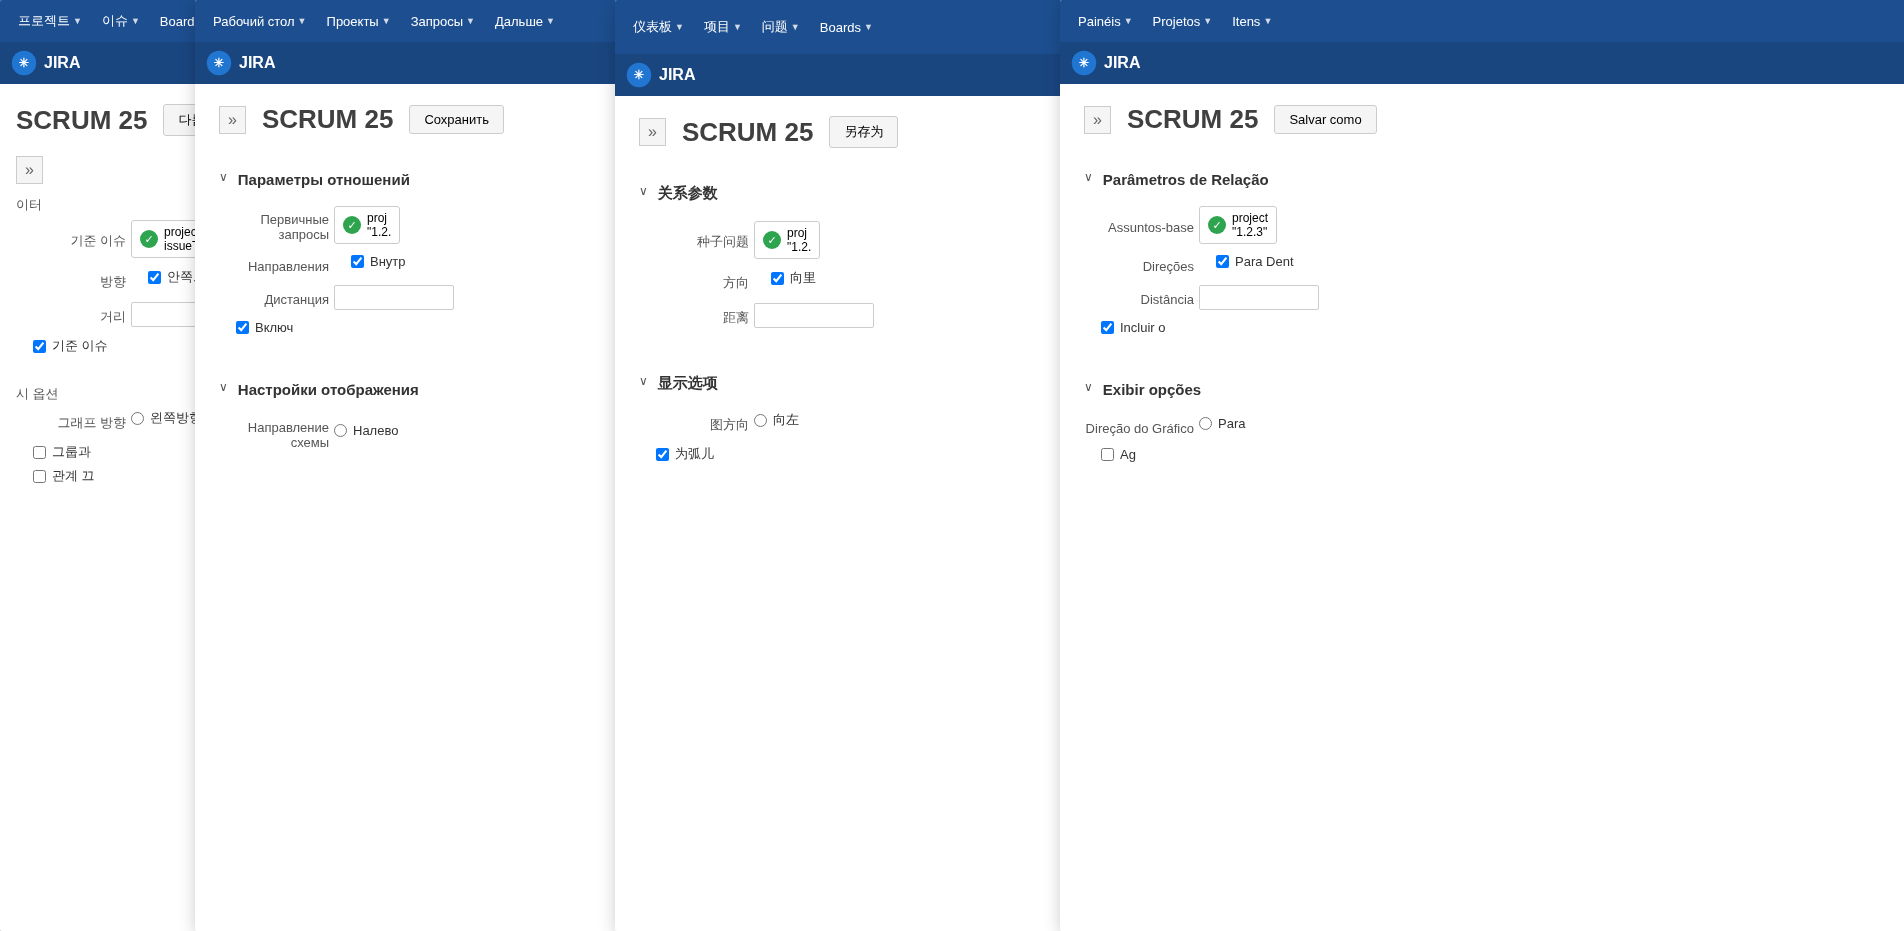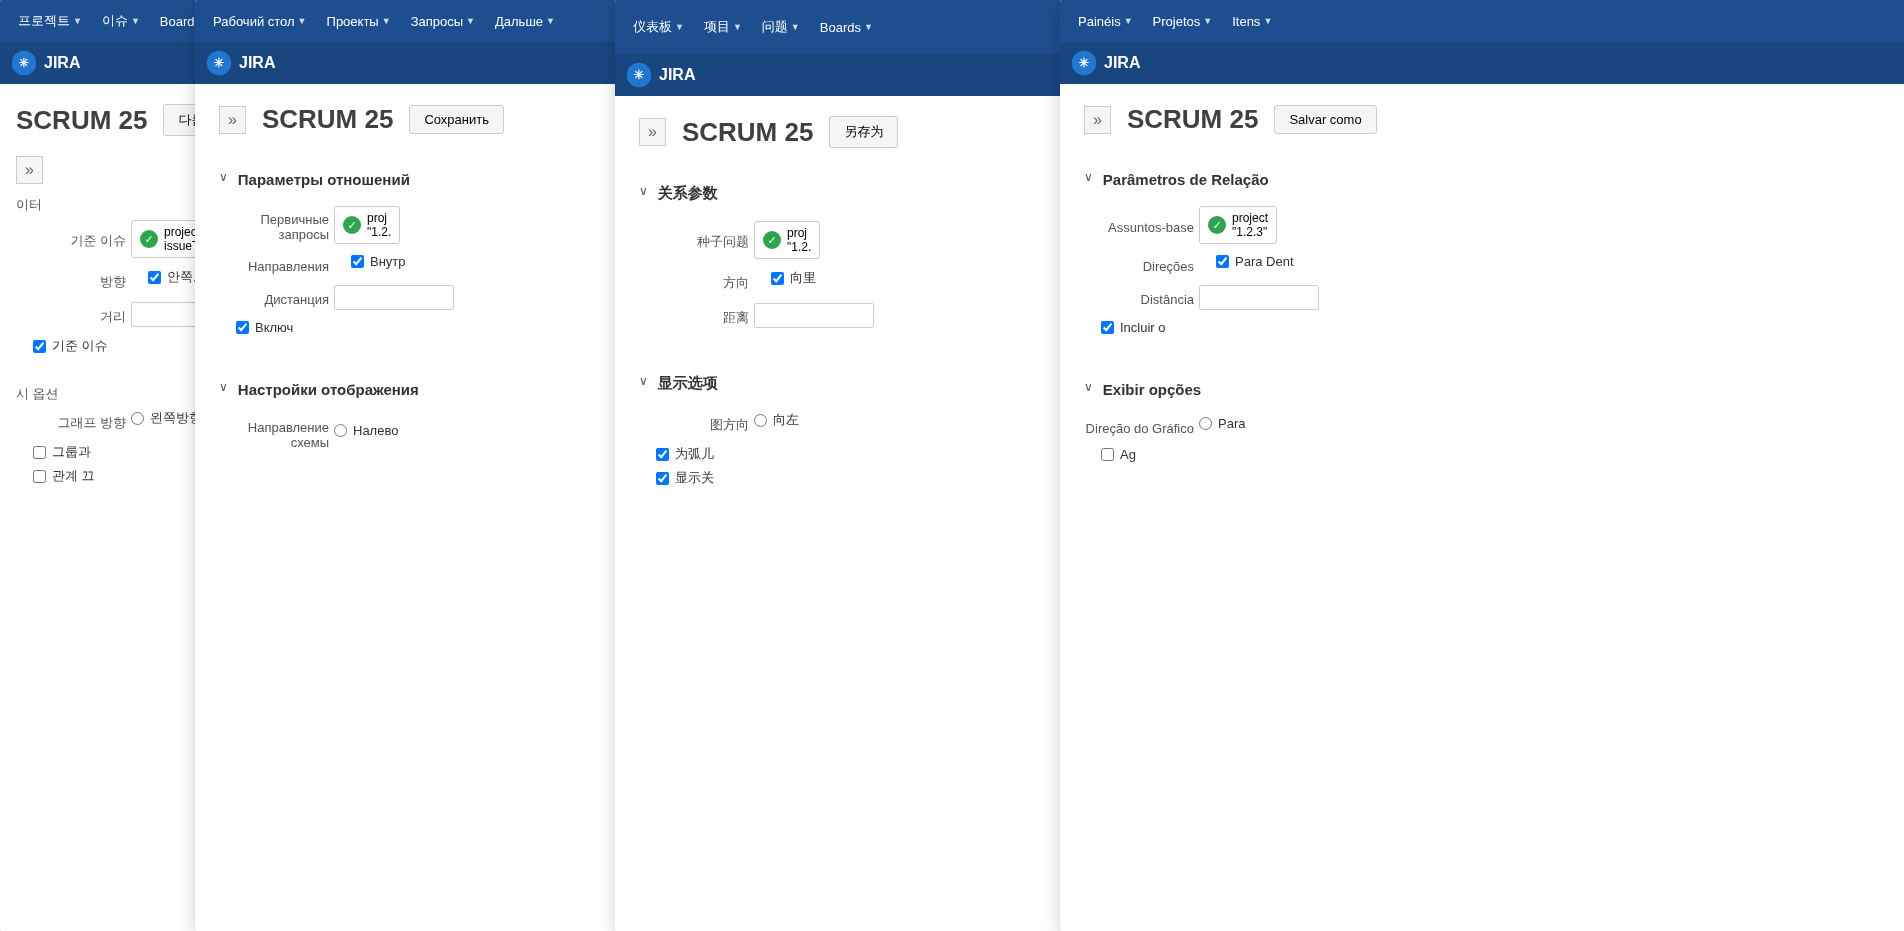--- a/index.html
+++ b/index.html
@@ -502,24 +502,20 @@
             <input type="radio" name="c-dir" style="">
             <span>向左</span>
           </div>
         </div>
       </div>
 
       <div class="checkbox-row">
         <input type="checkbox" checked="" style="">
         <span>为弧儿</span>
       </div>
-      <div class="checkbox-row">
-        <input type="checkbox" checked="" style="">
-        <span>显示关</span>
-      </div>
     </div>
   </div>
 </div>
 
 <div id="card-portuguese" class="card">
   <div class="nav-bar" style="height:42px">
     <span class="nav-item">Painéis <span class="chevron">▼</span></span>
     <span class="nav-item">Projetos <span class="chevron">▼</span></span>
     <span class="nav-item">Itens <span class="chevron">▼</span></span>
   </div>

